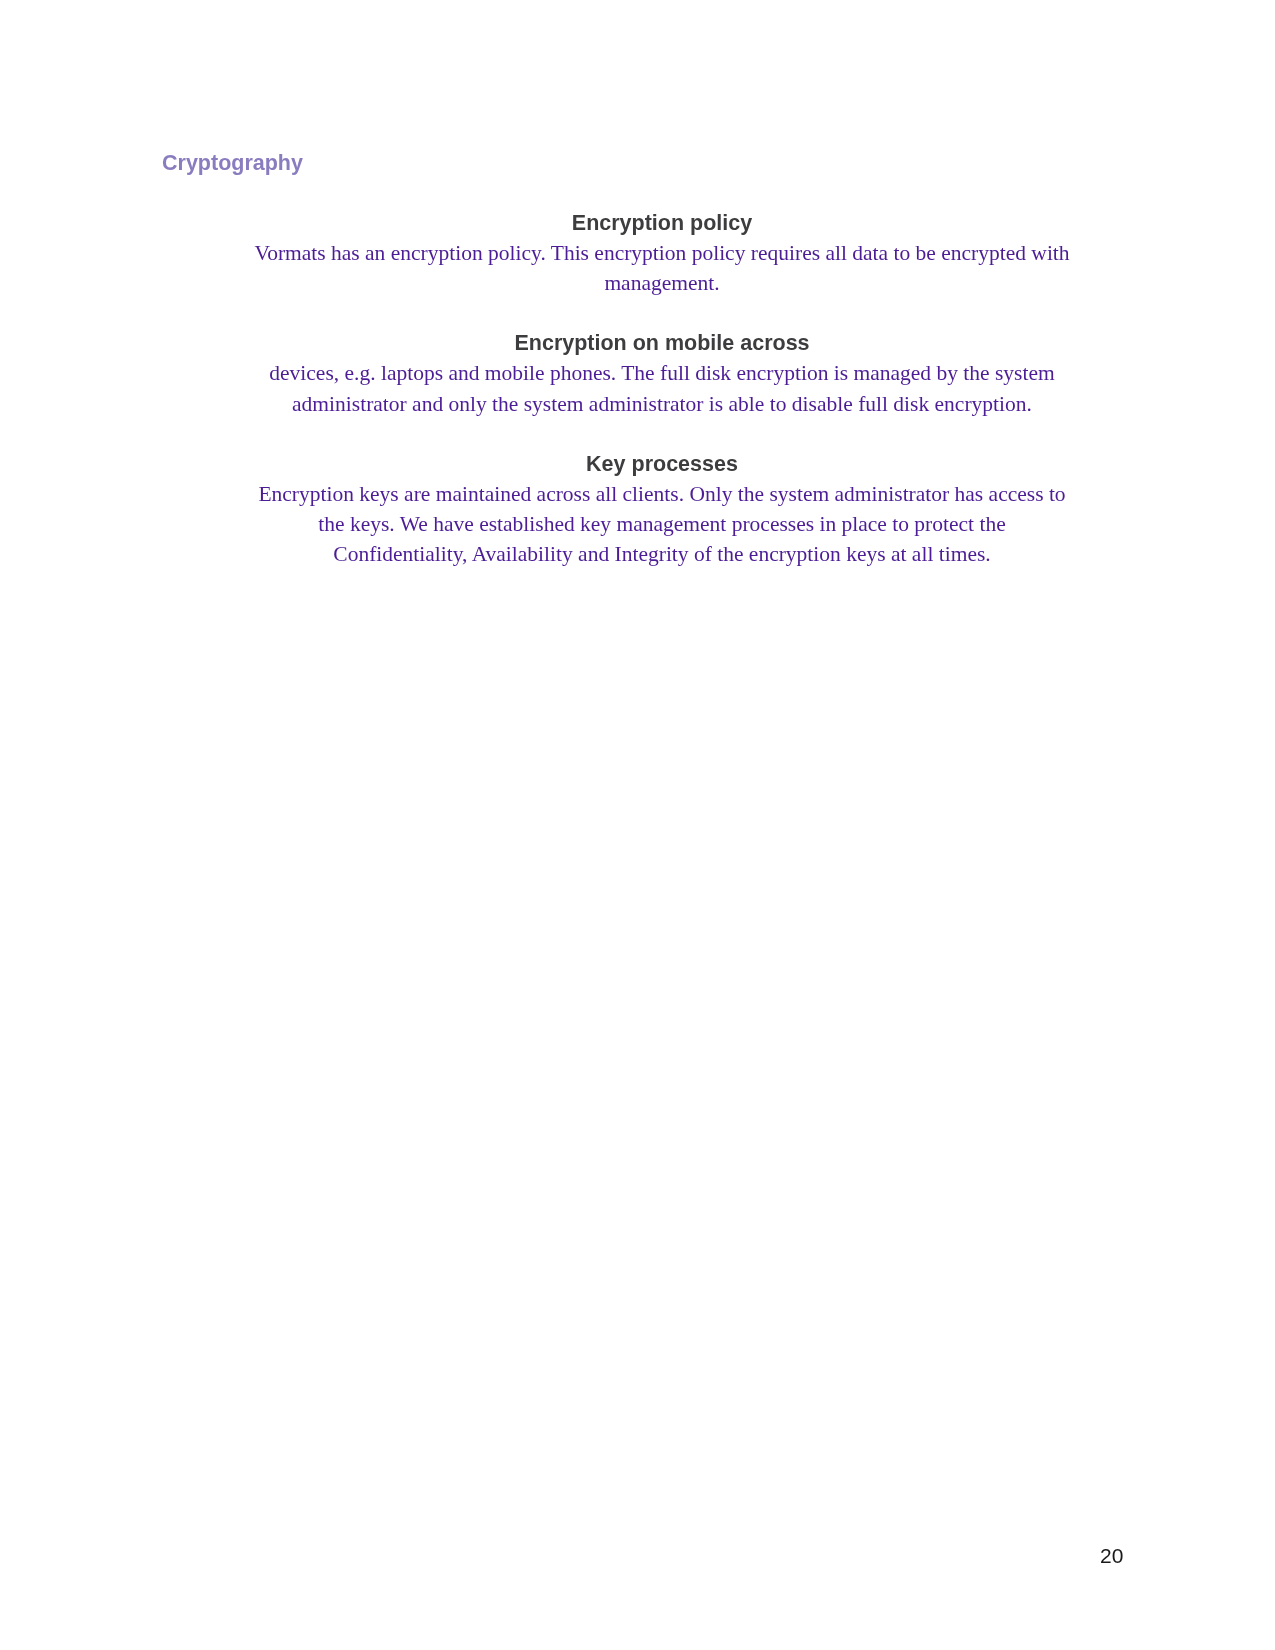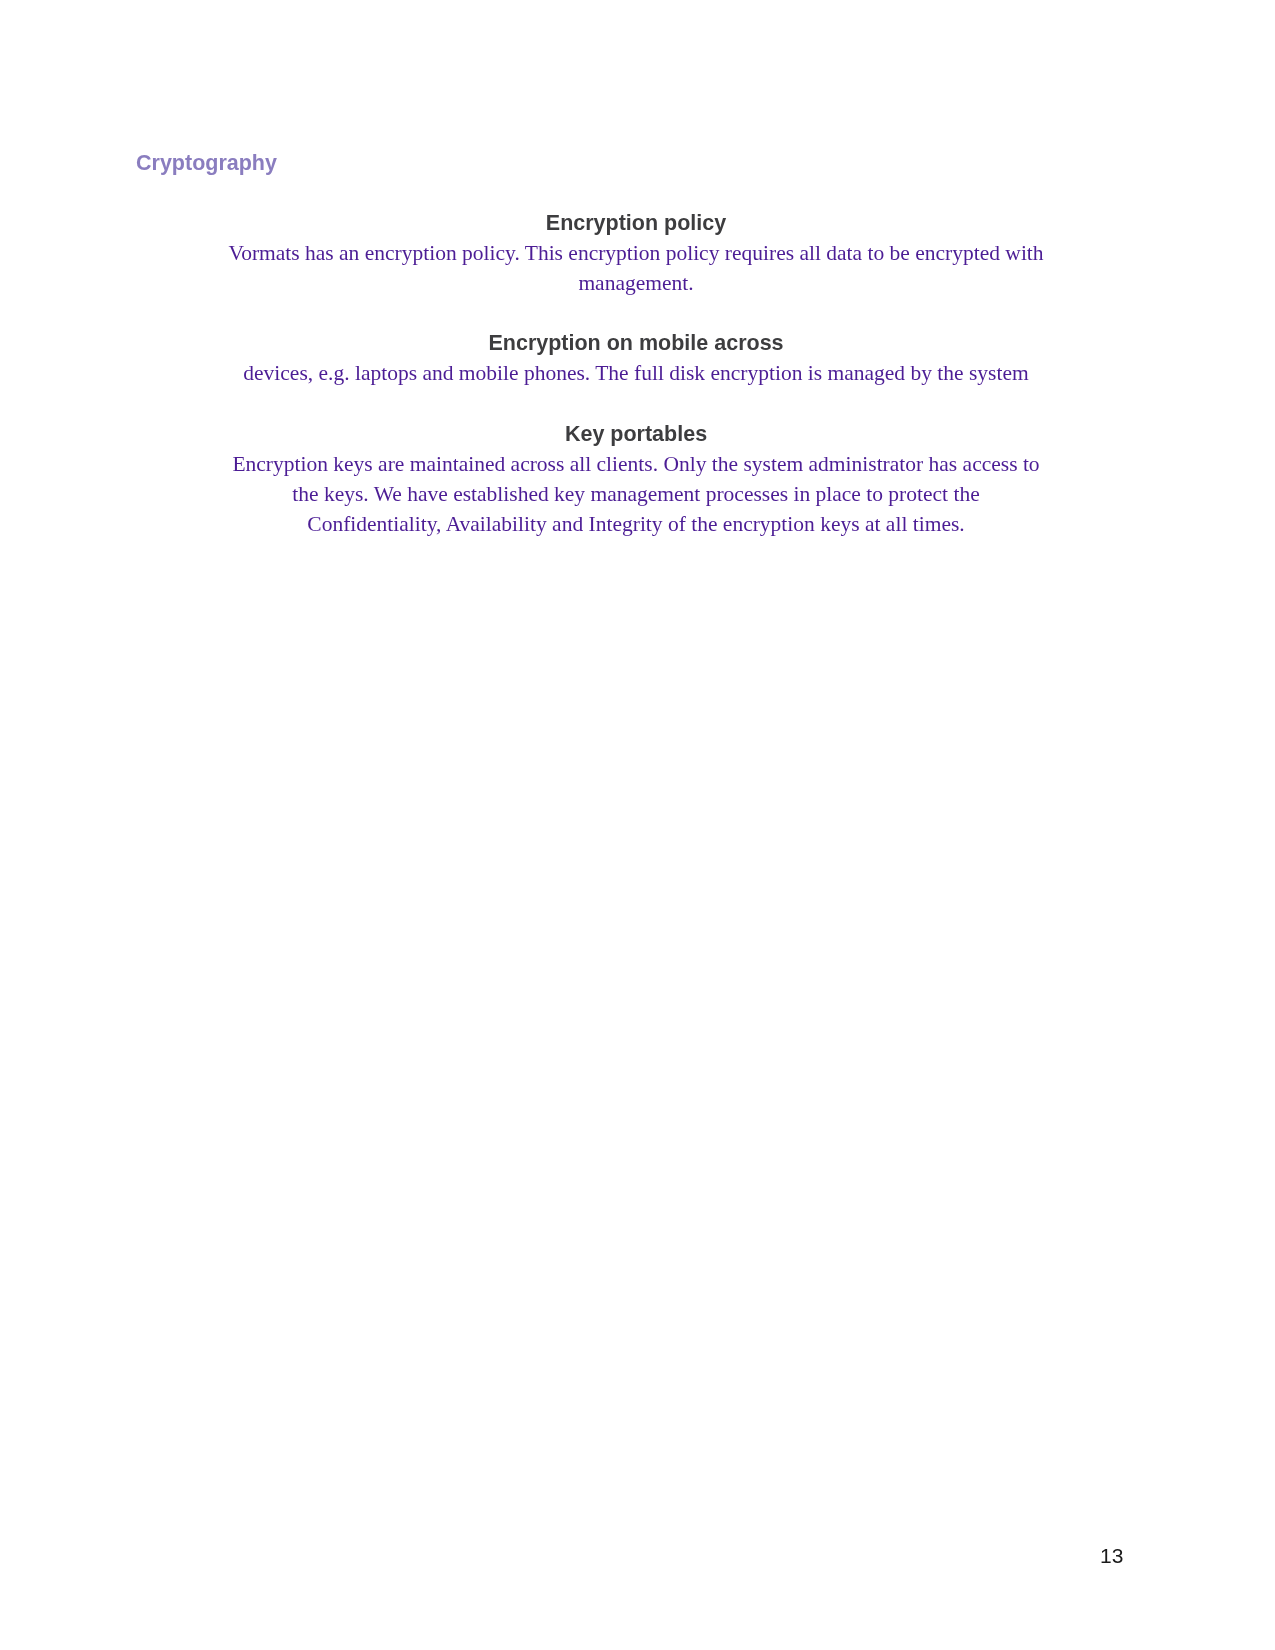--- a/index.html
+++ b/index.html
@@ -10,21 +10,21 @@
     body {
       width: 1275px;
       height: 1650px;
       position: relative;
       overflow: hidden;
       font-family: "Liberation Sans", sans-serif;
       color: #3d3d3f;
     }
     .page {
       position: absolute;
-      left: 136px;
+      left: 162px;
       top: 148px;
       width: 1000px;
     }
     .section-title {
       font-size: 21.5px;
       font-weight: bold;
       color: #8a7dbf;
       line-height: 30px;
       margin: 0 0 30px 0;
       white-space: nowrap;
@@ -72,26 +72,27 @@
     <p class="block-body">
       <span class="line">Vormats has an encryption policy. This encryption policy requires all data to be encrypted with</span>
       <span class="line">management.</span>
     </p>
   </div>
 
   <div class="block">
     <h3 class="block-heading">Encryption on mobile across</h3>
     <p class="block-body">
       <span class="line">devices, e.g. laptops and mobile phones. The full disk encryption is managed by the system</span>
+      <span class="line">administrator and only the system administrator is able to disable full disk encryption.</span>
     </p>
   </div>
 
   <div class="block">
-    <h3 class="block-heading">Key portables</h3>
+    <h3 class="block-heading">Key processes</h3>
     <p class="block-body">
       <span class="line">Encryption keys are maintained across all clients. Only the system administrator has access to</span>
       <span class="line">the keys. We have established key management processes in place to protect the</span>
       <span class="line">Confidentiality, Availability and Integrity of the encryption keys at all times.</span>
     </p>
   </div>
 </div>
 
-<div class="page-number">13</div>
+<div class="page-number">20</div>
 
 </body></html>

